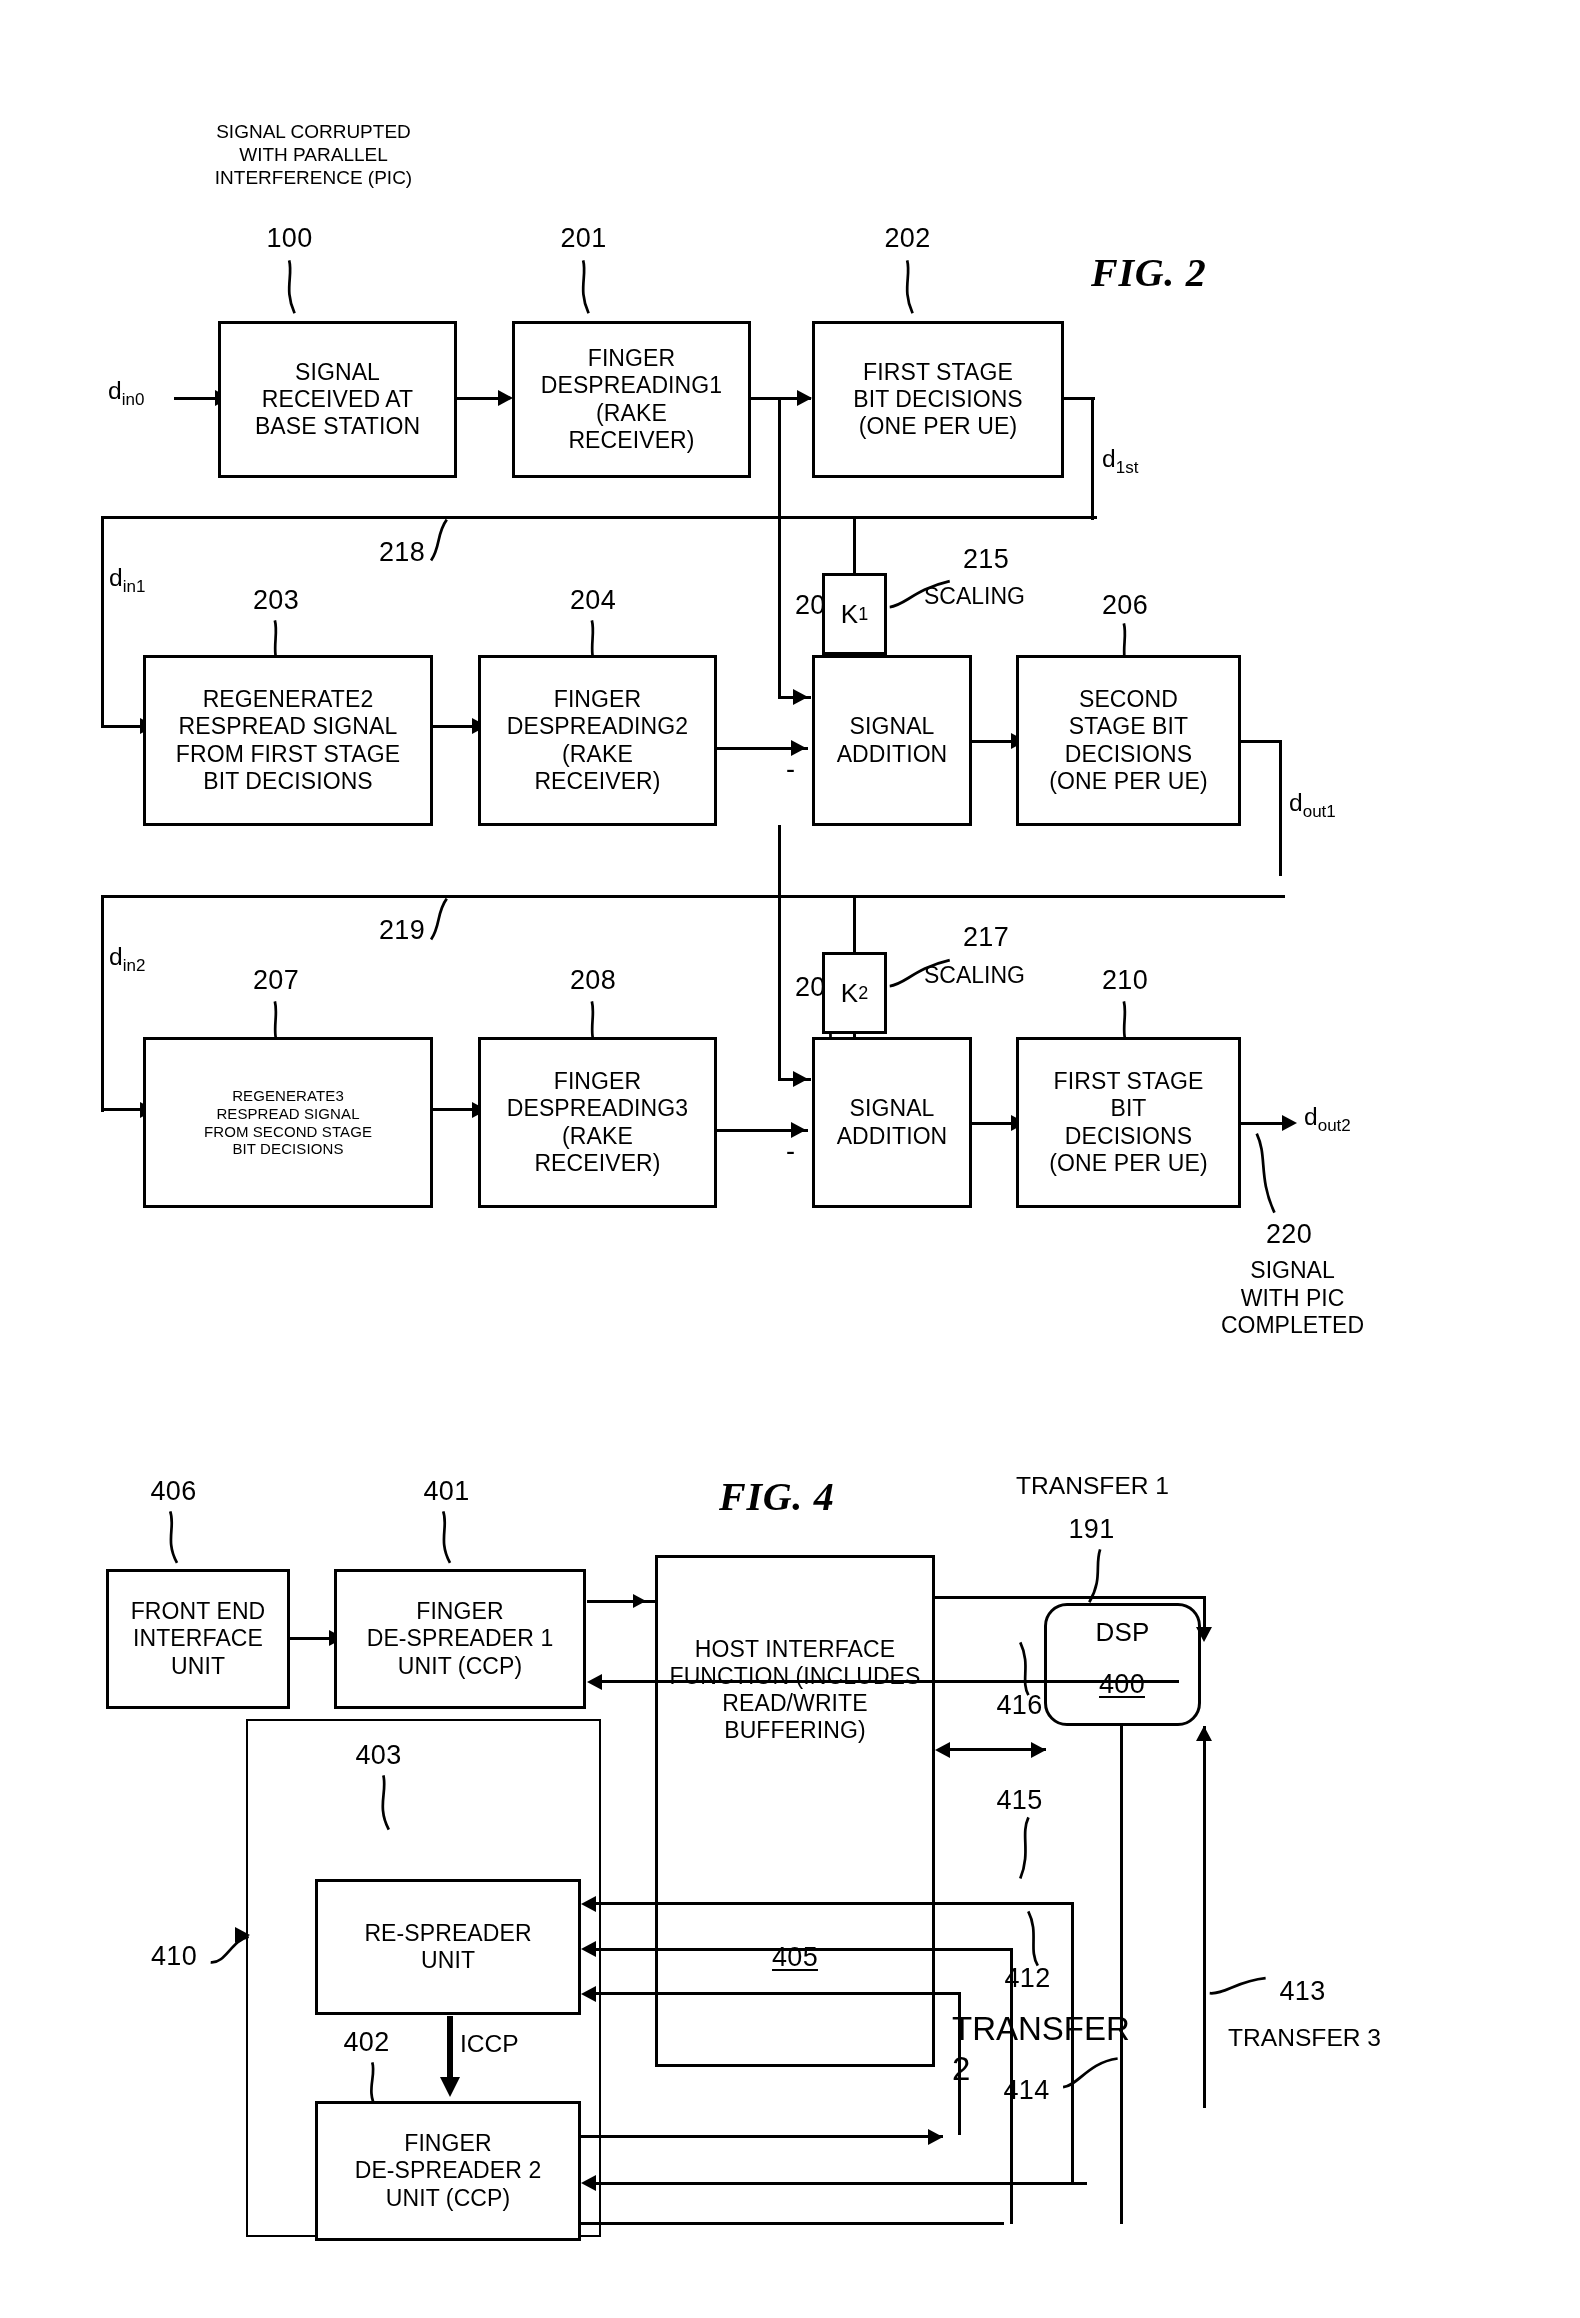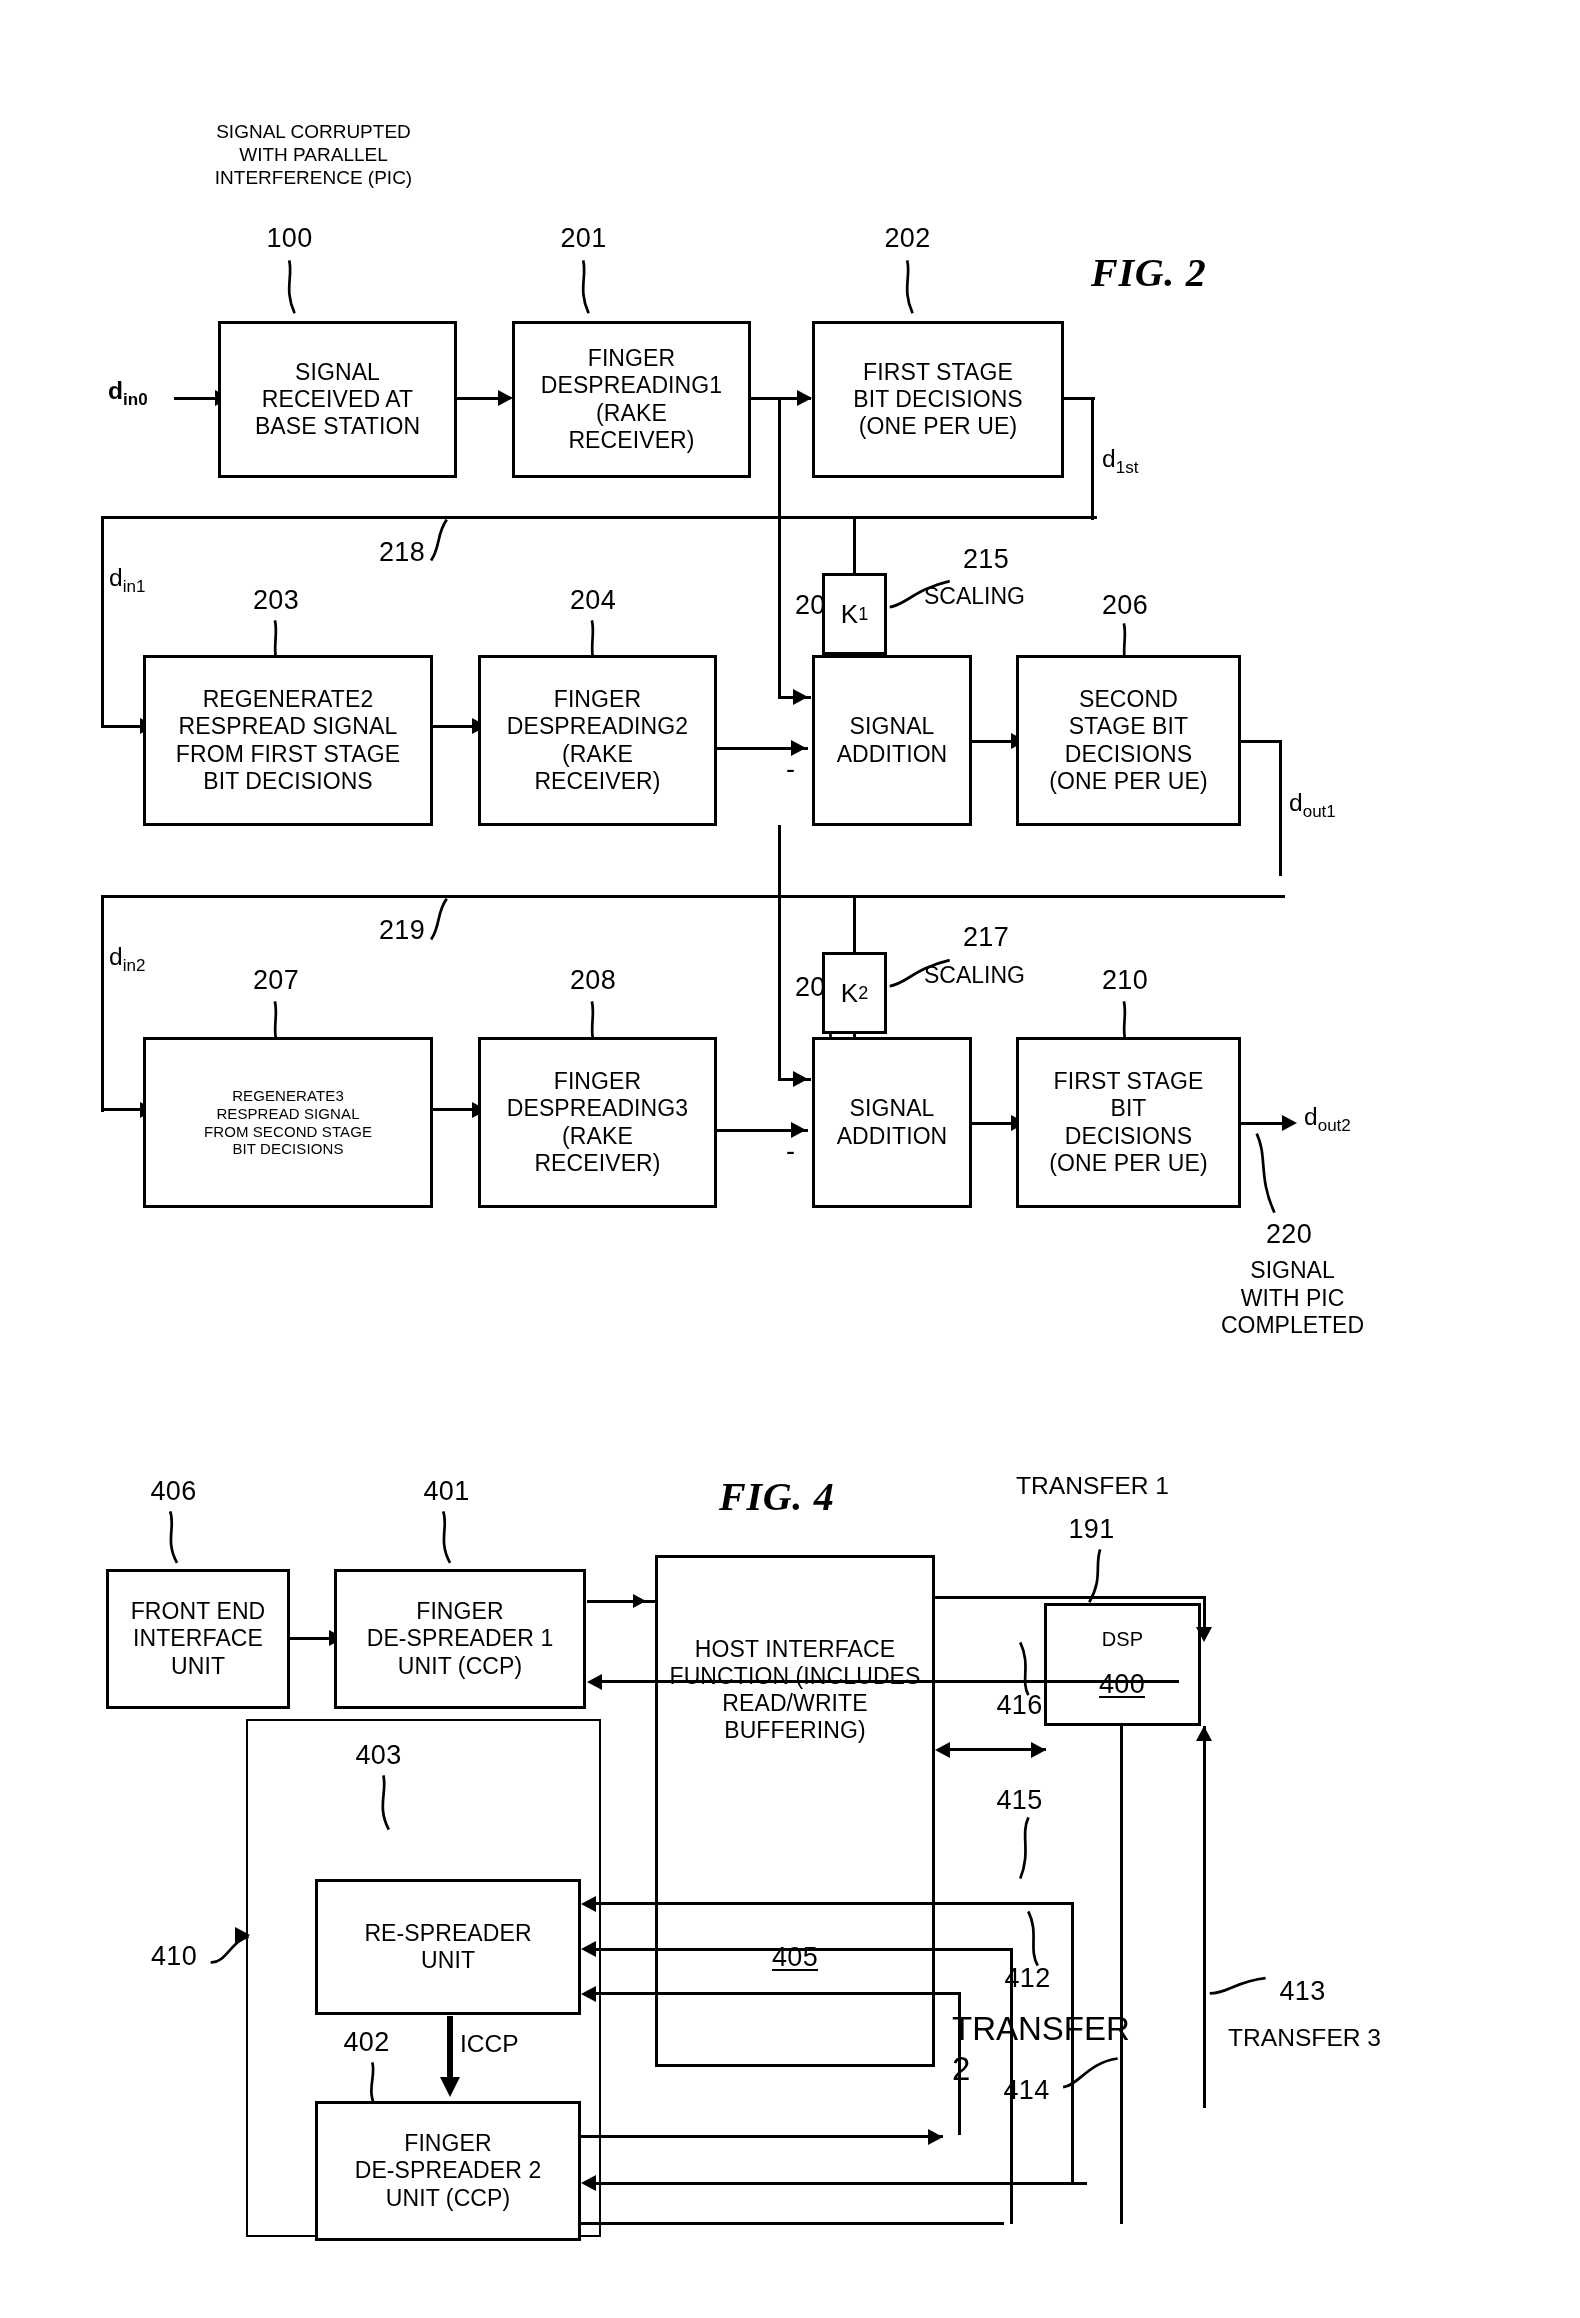--- a/index.html
+++ b/index.html
@@ -151,21 +151,21 @@
     <div class="num" style="left:553px; top:225px; width:61px;">201</div>
     <svg class="lead" style="left:553px;top:259px;width:82px;height:61px;" viewBox="0 0 120 90" width="82" height="61">
         <path d="M44,2 C50,25 36,45 52,80" stroke="#000" stroke-width="4" fill="none"></path>
       </svg>
 
     <div class="num" style="left:877px; top:225px; width:61px;">202</div>
     <svg class="lead" style="left:877px;top:259px;width:82px;height:61px;" viewBox="0 0 120 90" width="82" height="61">
         <path d="M44,2 C50,25 36,45 52,80" stroke="#000" stroke-width="4" fill="none"></path>
       </svg>
 
-    <div class="sig" style="left:108px; top:379px;font-weight:bold;">d<sub>in0</sub></div>
+    <div class="sig" style="left:108px; top:379px;">d<sub>in0</sub></div>
     <div class="hline" style="left:174px; top:397px; width:42px;"></div>
     <div class="arr-r" style="left:215px; top:390px;"></div>
 
     <div class="box" style="left:218px; top:321px; width:239px; height:157px;">SIGNAL
 RECEIVED AT
 BASE STATION</div>
 
     <div class="hline" style="left:457px; top:397px; width:42px;"></div>
     <div class="arr-r" style="left:498px; top:390px;"></div>
 
@@ -367,21 +367,21 @@
     <div class="box" style="left:334px; top:1569px; width:252px; height:140px;">FINGER
 DE-SPREADER 1
 UNIT (CCP)</div>
 
     <div class="box" style="left:655px; top:1555px; width:280px; height:512px; align-items:flex-start; padding-top:78px;">HOST INTERFACE
 FUNCTION (INCLUDES
 READ/WRITE
 BUFFERING)</div>
     <div class="num u" style="left:754px; top:1944px; width:82px;">405</div>
 
-    <div class="box" style="left:1044px; top:1603px; width:157px; height:123px; align-items:flex-start; padding-top:22px; font-size:20px;">DSP</div>
+    <div class="box" style="left:1044px; top:1603px; width:157px; height:123px; align-items:flex-start; padding-top:11px; font-size:26px;border-radius:23px;">DSP</div>
     <div class="num u" style="left:1081px; top:1671px; width:82px; font-size:27px;">400</div>
 
     <div class="hline" style="left:587px; top:1600px; width:68px;"></div>
     <div class="arr-r open" style="left:633px; top:1594px;"></div>
 
     <div class="hline" style="left:592px; top:1680px; width:587px;"></div>
     <div class="arr-l" style="left:587px; top:1674px;"></div>
 
     <div class="lbl" style="left:1016px; top:1471px; width:205px; text-align:left; font-size:24.6px;">TRANSFER 1</div>
     <div class="num" style="left:1054px; top:1516px; width:75px;">191</div>

